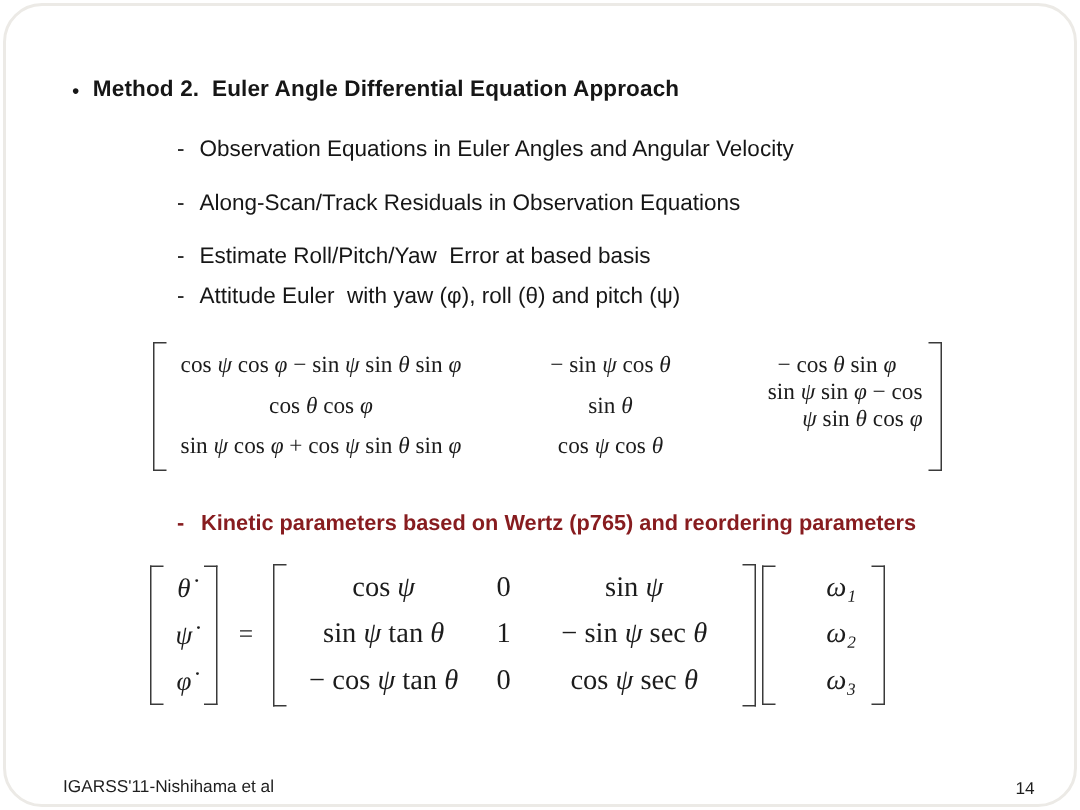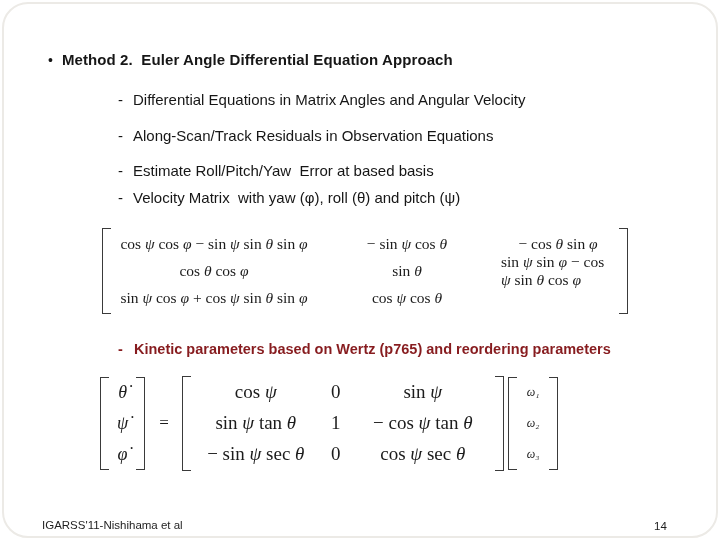--- a/index.html
+++ b/index.html
@@ -31,21 +31,21 @@
   .bullet .dash{width:15px;flex:0 0 auto;}
   .b1{top:87px;} .b2{top:123px;} .b3{top:158px;} .b4{top:185px;}
   .red-bullet{
     position:absolute;left:114px;top:336px;
     display:flex;font-size:14.5px;font-weight:bold;line-height:18px;
     color:#871c1f;white-space:pre;
   }
   .red-bullet .dash{width:16px;flex:0 0 auto;}
 
   
-  .math-block{font-family:"Liberation Serif",serif;color:#1c1c1c;}
+  .math-block{font-family:"Liberation Serif",serif;color:#1c1c1c;text-align:right;}
   .mat-wrap{position:absolute;display:flex;align-items:stretch;}
   .br-l{width:8px;border-left:1.6px solid #3a3a3a;border-top:1.6px solid #3a3a3a;border-bottom:1.6px solid #3a3a3a;flex:0 0 auto;}
   .br-r{width:8px;border-right:1.6px solid #3a3a3a;border-top:1.6px solid #3a3a3a;border-bottom:1.6px solid #3a3a3a;flex:0 0 auto;}
 
   .att-matrix{left:98px;top:224px;height:86px;}
   .att-grid{
     display:grid;
     grid-template-columns:198px 188px 114px;
     grid-auto-rows:27px;
     align-items:center;justify-items:center;
@@ -58,51 +58,51 @@
   .vec-col span{height:31px;display:flex;align-items:center;justify-content:center;font-size:18px;}
   .kin-eq .equals{font-size:17px;margin:0 13px 0 14px;font-family:"Liberation Serif",serif;}
   .kin-grid{
     display:grid;
     grid-template-columns:126px 34px 140px;
     grid-auto-rows:31px;
     align-items:center;justify-items:center;
     font-size:19px;padding:1px 2px;
   }
   .rhs-vec{margin-left:4px;}
-  .rhs-vec .vec-col span{font-size:12px;padding:0 2px;}
+  .rhs-vec .vec-col span{font-size:19px;padding:0 2px;margin-left:24px;}
 
   .footer-left{position:absolute;left:38px;top:515px;font-size:11.5px;color:#1e1e1e;}
-  .footer-page{position:absolute;left:650px;top:516px;font-size:11.5px;color:#1e1e1e;}
+  .footer-page{position:absolute;left:673px;top:516px;font-size:11.5px;color:#1e1e1e;}
   i{font-style:italic;}
 </style>
 </head>
 <body>
 
 <div class="slide">
 
   <div class="title-row">
     <span class="title-bullet">•</span>
     <span class="title-text">Method 2.  Euler Angle Differential Equation Approach</span>
   </div>
 
   <div class="bullet b1">
     <span class="dash">-</span>
-    <span>Differential Equations in Matrix Angles and Angular Velocity</span>
+    <span>Observation Equations in Euler Angles and Angular Velocity</span>
   </div>
   <div class="bullet b2">
     <span class="dash">-</span>
     <span>Along-Scan/Track Residuals in Observation Equations</span>
   </div>
   <div class="bullet b3">
     <span class="dash">-</span>
     <span>Estimate Roll/Pitch/Yaw  Error at based basis</span>
   </div>
   <div class="bullet b4">
     <span class="dash">-</span>
-    <span>Velocity Matrix  with yaw (φ), roll (θ) and pitch (ψ)</span>
+    <span>Attitude Euler  with yaw (φ), roll (θ) and pitch (ψ)</span>
   </div>
 
   <div class="mat-wrap att-matrix math-block">
     <div class="br-l"></div>
     <div class="att-grid">
       <span class="math">cos <i>ψ</i> cos <i>φ</i> − sin <i>ψ</i> sin <i>θ</i> sin <i>φ</i></span>
       <span class="math">− sin <i>ψ</i> cos <i>θ</i></span>
       <span class="math">− cos <i>θ</i> sin <i>φ</i></span>
       <span class="math">cos <i>θ</i> cos <i>φ</i></span>
       <span class="math">sin <i>θ</i></span>
@@ -138,22 +138,22 @@
     <span class="equals">=</span>
 
     <div class="vec">
       <div class="br-l"></div>
       <div class="kin-grid">
         <span class="math">cos <i>ψ</i></span>
         <span class="math">0</span>
         <span class="math">sin <i>ψ</i></span>
         <span class="math">sin <i>ψ</i> tan <i>θ</i></span>
         <span class="math">1</span>
+        <span class="math">− sin <i>ψ</i> sec <i>θ</i></span>
         <span class="math">− cos <i>ψ</i> tan <i>θ</i></span>
-        <span class="math">− sin <i>ψ</i> sec <i>θ</i></span>
         <span class="math">0</span>
         <span class="math">cos <i>ψ</i> sec <i>θ</i></span>
       </div>
       <div class="br-r"></div>
     </div>
 
     <div class="vec rhs-vec">
       <div class="br-l"></div>
       <div class="vec-col">
         <span class="math">

